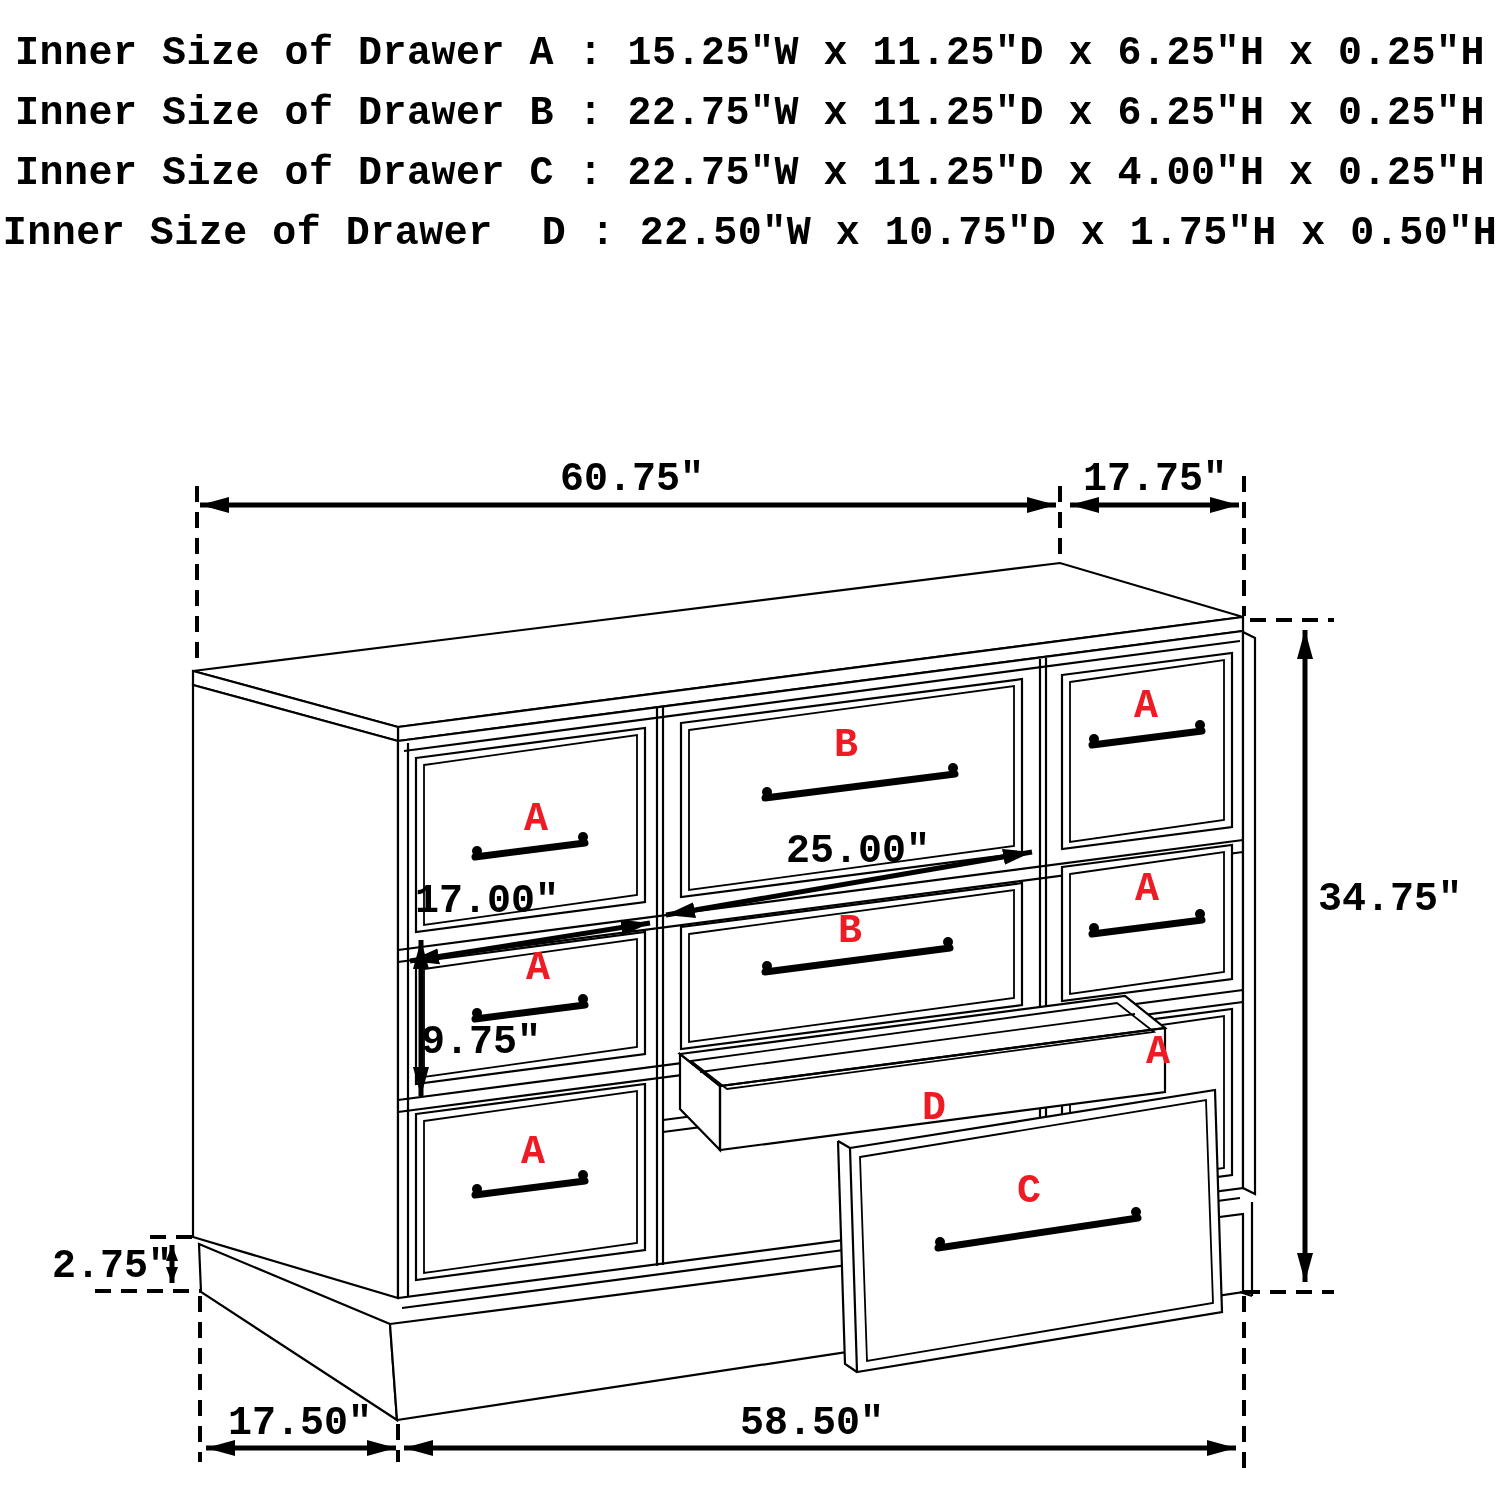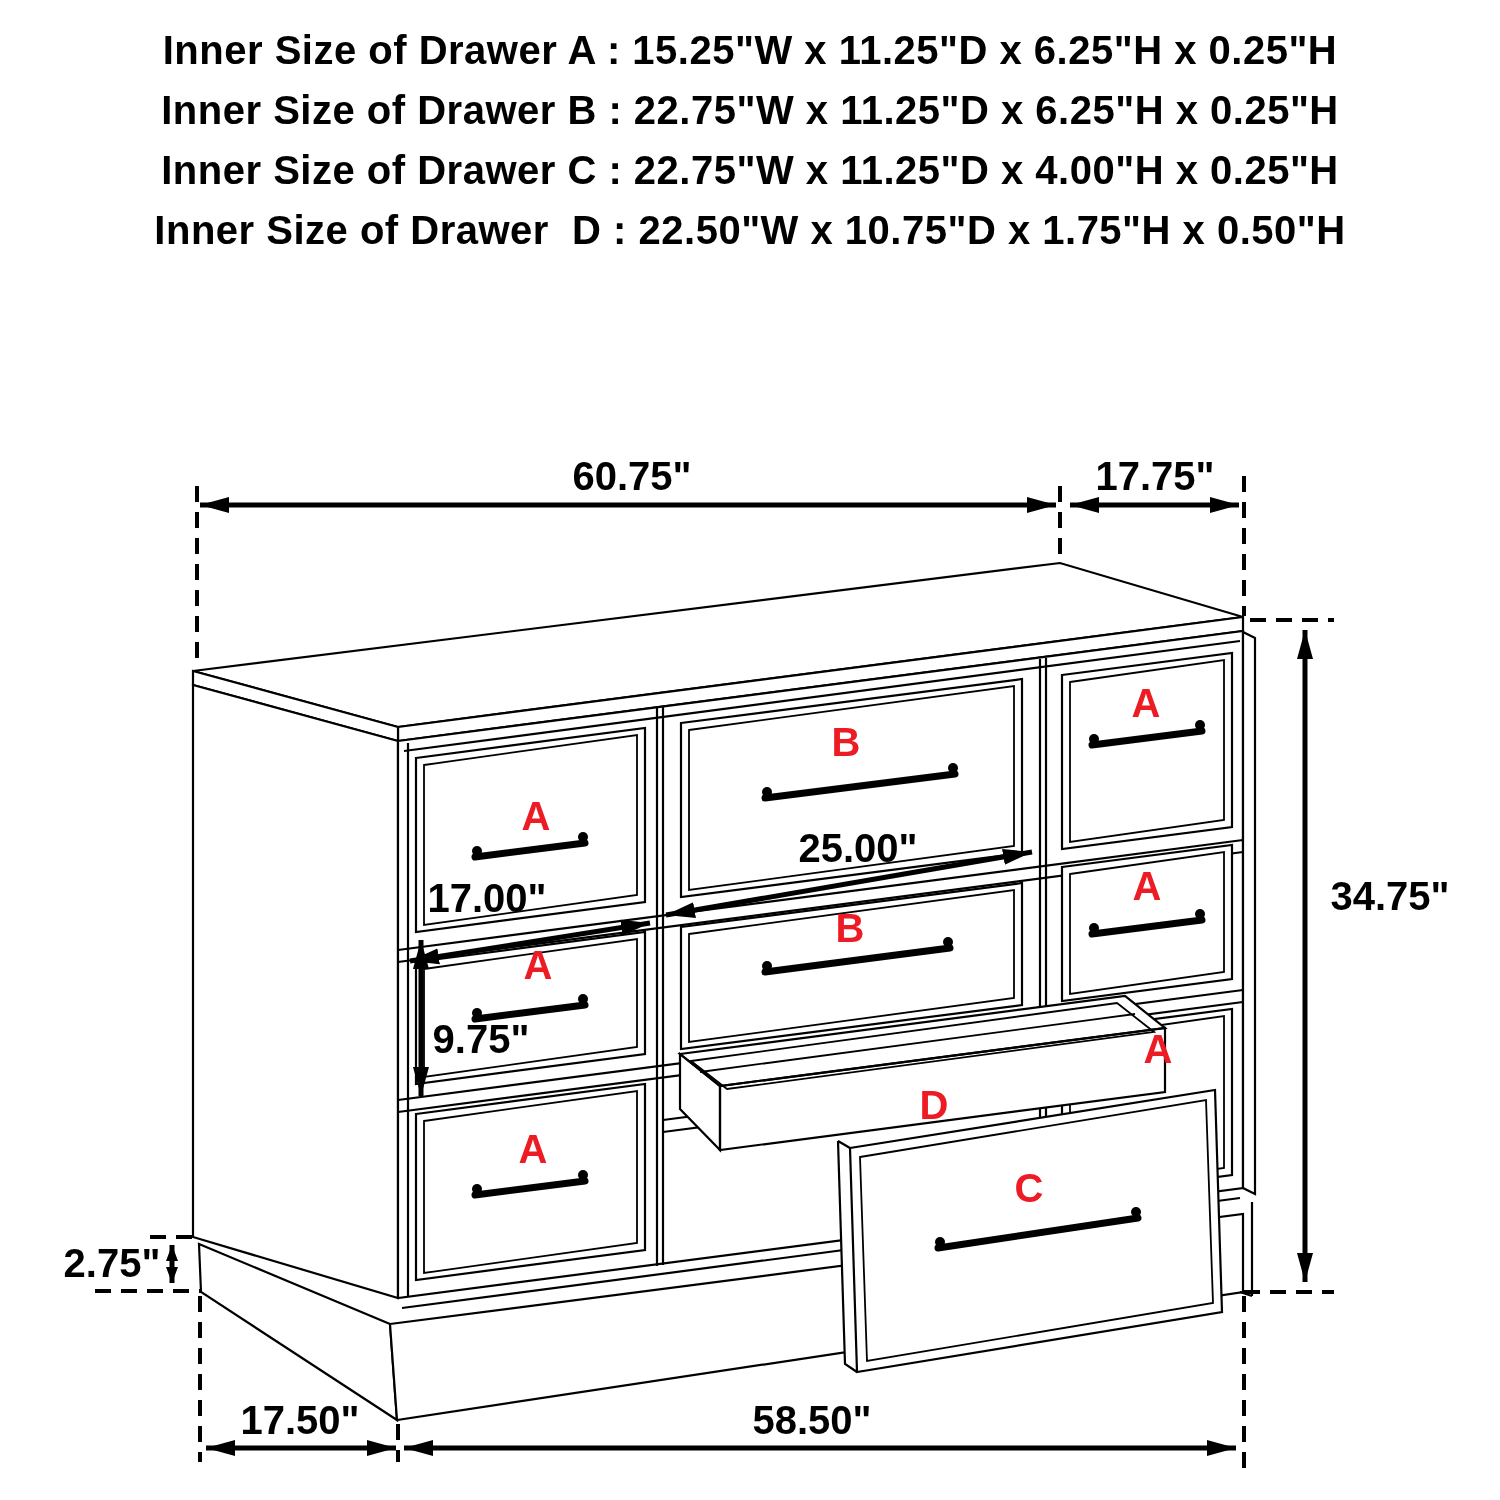--- a/index.html
+++ b/index.html
@@ -1,17 +1,17 @@
 <!DOCTYPE html>
 <html><head>
 <meta charset="utf-8">
 <style>
   html,body{margin:0;padding:0;background:#fff;}
   #stage{position:relative;width:1500px;height:1500px;background:#fff;overflow:hidden;
-         font-family:Liberation Sans, sans-serif;}
+         font-family:Liberation Mono, monospace;}
   svg{position:absolute;left:0;top:0;}
   svg text{white-space:pre;}
   .spec-line{font-size:40px;font-weight:bold;fill:#000;text-anchor:middle;letter-spacing:0.5px;}
   .dim-label{font-size:40px;font-weight:bold;fill:#000;text-anchor:middle;}
   .drawer-letter{font-size:40px;font-weight:bold;text-anchor:middle;}
   .ln{stroke:#000;stroke-width:2.2;fill:none;}
   .lnf{stroke:#000;stroke-width:2.2;fill:#fff;}
   .inner{stroke:#000;stroke-width:1.8;fill:none;}
   .hull{fill:#fff;stroke:none;}
   .dim{stroke:#000;stroke-width:5;fill:none;}

